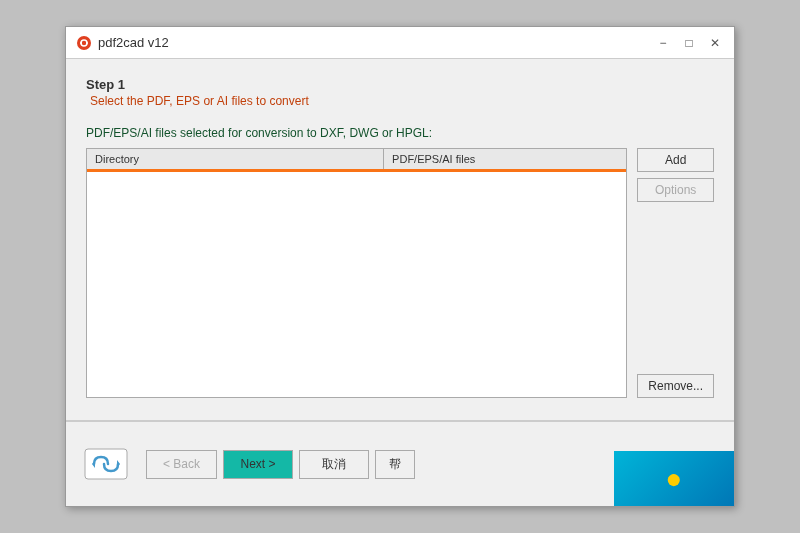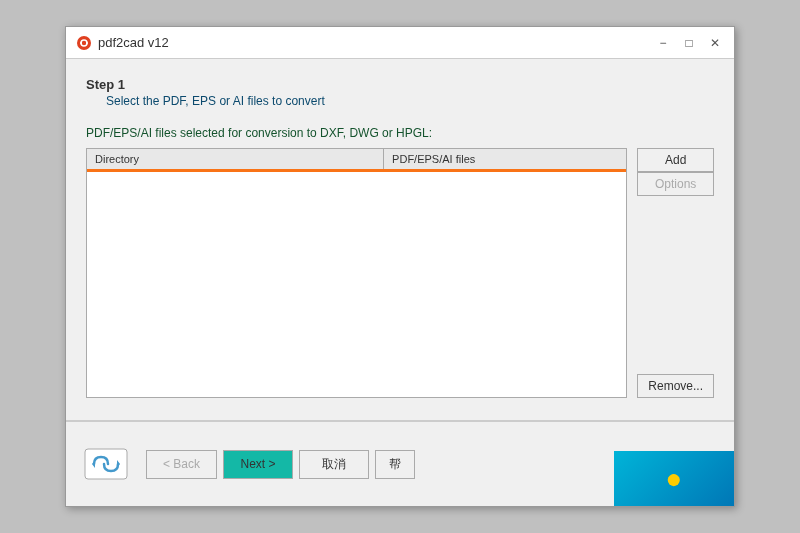--- a/index.html
+++ b/index.html
@@ -63,23 +63,23 @@
       flex: 1;
     }
     .step-title {
       font-weight: bold;
       font-size: 13px;
       color: #333;
       margin-bottom: 2px;
     }
     .step-subtitle {
       font-size: 12px;
-      color: #0c4a6e;
+      color: #c2410c;
       margin-bottom: 18px;
-      margin-left: 20px;
+      margin-left: 4px;
     }
     .section-label {
       font-size: 12px;
       color: #14532d;
       margin-bottom: 8px;
     }
     .file-section {
       display: flex;
       gap: 10px;
       align-items: flex-start;
@@ -201,20 +201,21 @@
       justify-content: center;
     }
     .side-btn-container {
       display: flex;
       flex-direction: column;
       height: 250px;
     }
     .side-btn-top {
       display: flex;
       flex-direction: column;
+      gap: 6px;
     }
     .side-btn-bottom {
       margin-top: auto;
     }
   </style>
 </head>
 <body>
 
 <div class="window">
 

